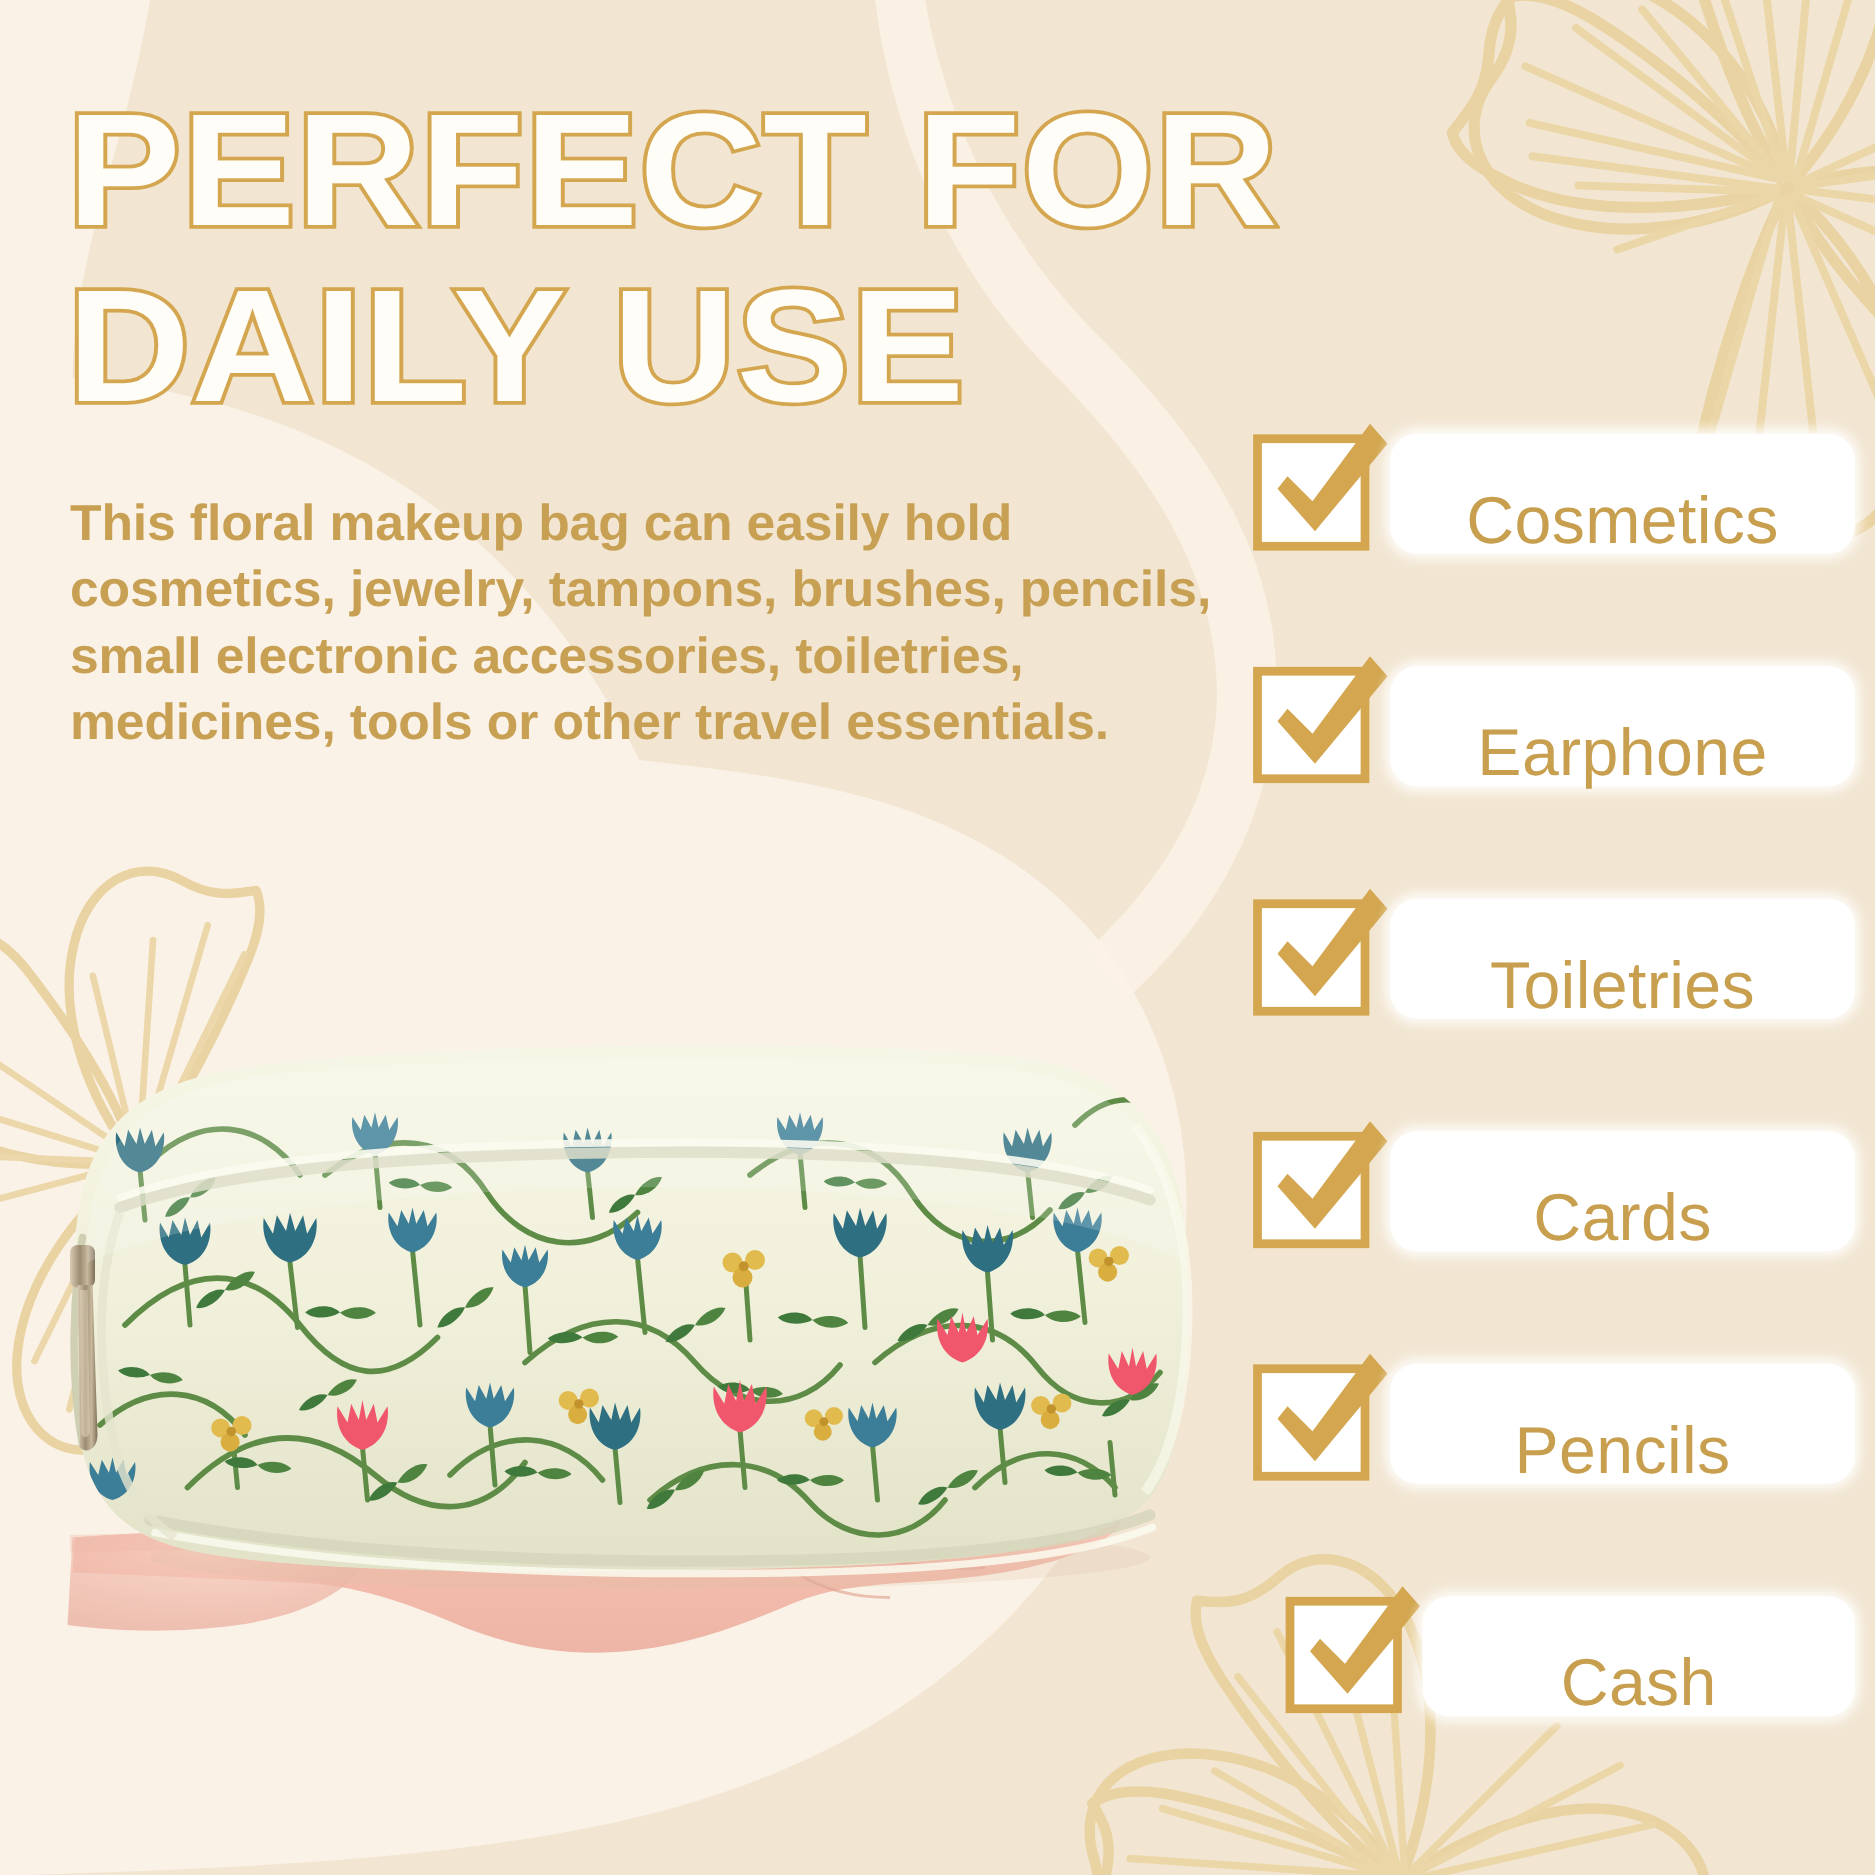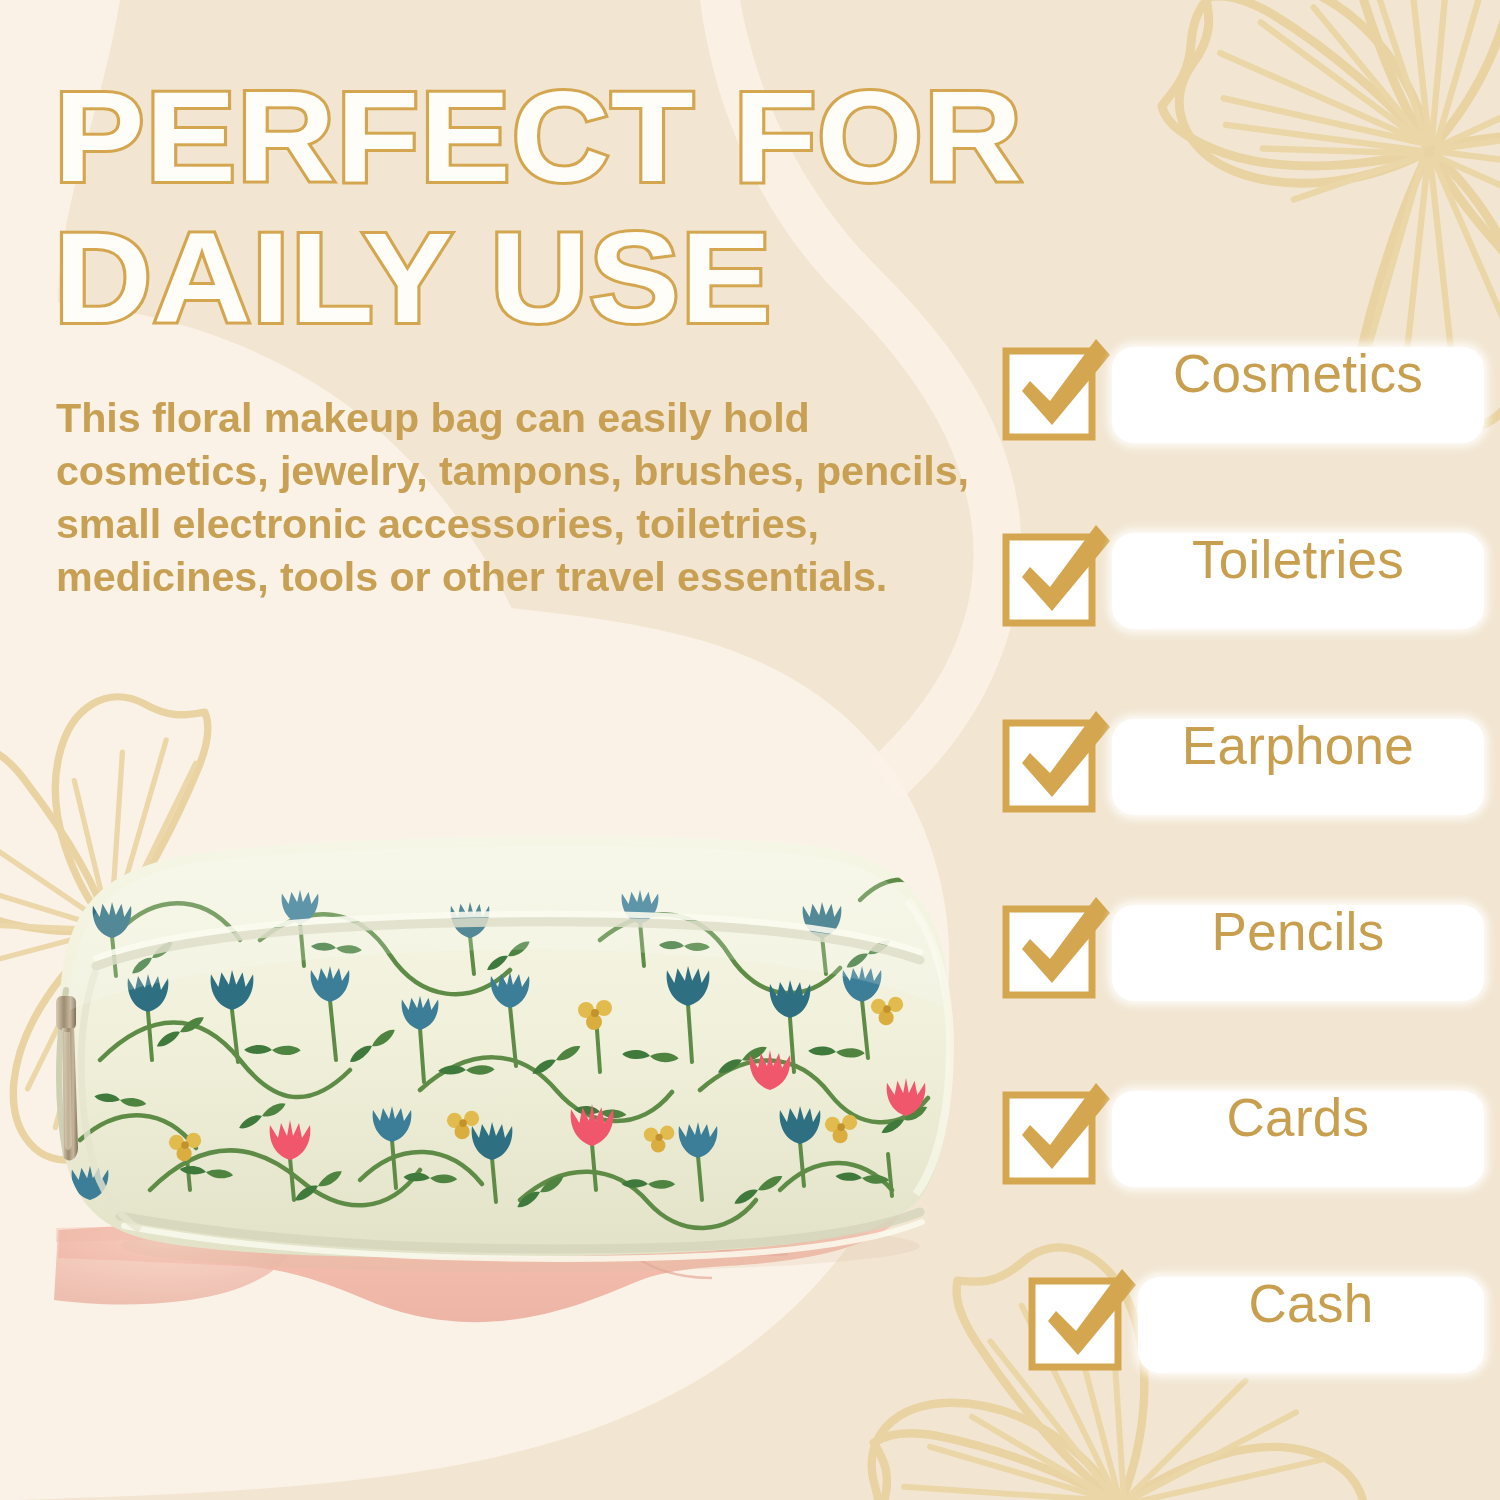--- a/index.html
+++ b/index.html
@@ -106,21 +106,21 @@
   }
 
   .pill {
     position: relative;
     margin-left: 16px;
     flex: 1 1 auto;
     height: 96px;
     background: #FFFFFF;
     border-radius: 22px;
     display: flex;
-    align-items: flex-start;
+    align-items: flex-end;
     justify-content: center;
     box-shadow: 0 0 9px 4px rgba(255,255,255,0.85);
   }
   .pill-label {
     font-family: "Liberation Sans", "DejaVu Sans", sans-serif;
     font-weight: 400;
     font-size: 53px;
     line-height: 1;
     color: #C79F4E;
     letter-spacing: 0.3px;
@@ -244,57 +244,57 @@
     </div>
 
     <div class="check-row">
       <div class="check-box">
         <svg viewBox="0 0 112 110">
           <rect x="6" y="18" width="86" height="86" fill="#FFFFFF" stroke="#D3A64F" stroke-width="7"></rect>
           <path d="M22,58 L30,48 L50,68 L96,6 L110,22 L52,92 Z" fill="#D3A64F"></path>
         </svg>
       </div>
       <div class="pill">
-        <span class="pill-label">Toiletries</span>
+        <span class="pill-label">Earphone</span>
       </div>
     </div>
 
     <div class="check-row">
       <div class="check-box">
         <svg viewBox="0 0 112 110">
           <rect x="6" y="18" width="86" height="86" fill="#FFFFFF" stroke="#D3A64F" stroke-width="7"></rect>
           <path d="M22,58 L30,48 L50,68 L96,6 L110,22 L52,92 Z" fill="#D3A64F"></path>
         </svg>
       </div>
       <div class="pill">
-        <span class="pill-label">Earphone</span>
+        <span class="pill-label">Toiletries</span>
       </div>
     </div>
 
     <div class="check-row">
       <div class="check-box">
         <svg viewBox="0 0 112 110">
           <rect x="6" y="18" width="86" height="86" fill="#FFFFFF" stroke="#D3A64F" stroke-width="7"></rect>
           <path d="M22,58 L30,48 L50,68 L96,6 L110,22 L52,92 Z" fill="#D3A64F"></path>
         </svg>
       </div>
       <div class="pill">
-        <span class="pill-label">Pencils</span>
+        <span class="pill-label">Cards</span>
       </div>
     </div>
 
     <div class="check-row">
       <div class="check-box">
         <svg viewBox="0 0 112 110">
           <rect x="6" y="18" width="86" height="86" fill="#FFFFFF" stroke="#D3A64F" stroke-width="7"></rect>
           <path d="M22,58 L30,48 L50,68 L96,6 L110,22 L52,92 Z" fill="#D3A64F"></path>
         </svg>
       </div>
       <div class="pill">
-        <span class="pill-label">Cards</span>
+        <span class="pill-label">Pencils</span>
       </div>
     </div>
 
     <div class="check-row">
       <div class="check-box">
         <svg viewBox="0 0 112 110">
           <rect x="6" y="18" width="86" height="86" fill="#FFFFFF" stroke="#D3A64F" stroke-width="7"></rect>
           <path d="M22,58 L30,48 L50,68 L96,6 L110,22 L52,92 Z" fill="#D3A64F"></path>
         </svg>
       </div>

